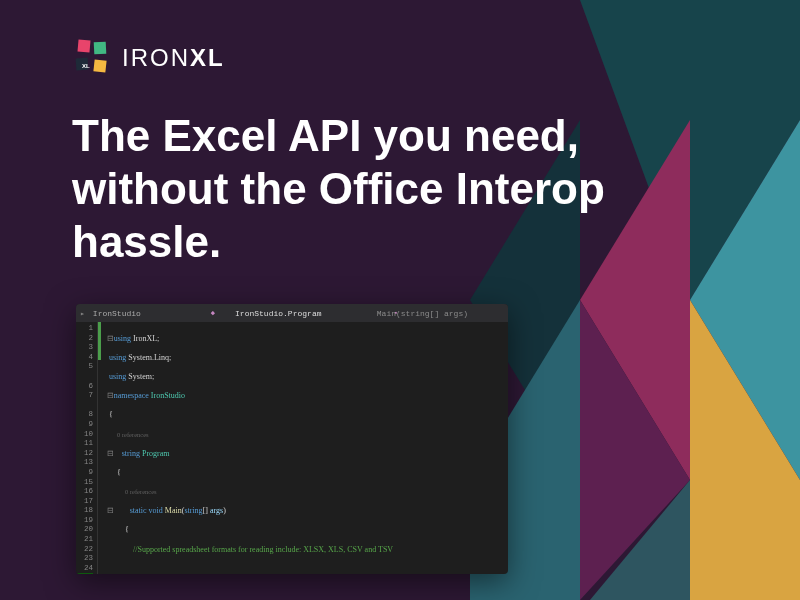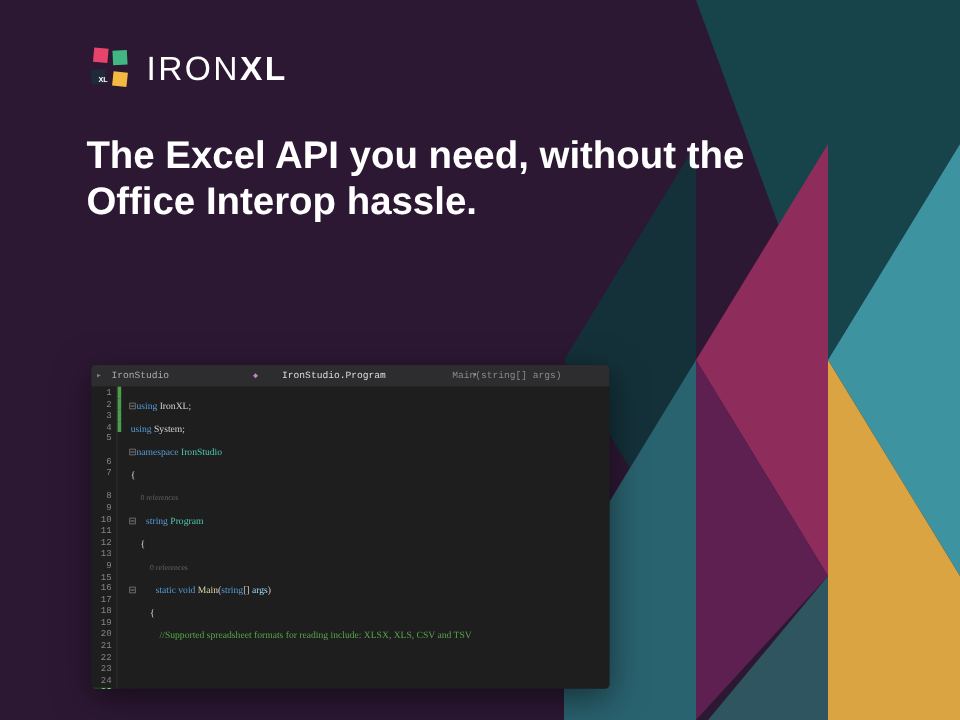--- a/index.html
+++ b/index.html
@@ -24,30 +24,30 @@
   align-items: center;
   gap: 10px;
   z-index: 2;
 }
 .logo-mark {
   width: 40px; height: 40px;
   position: relative;
 }
 .logo-text {
   color: #fff;
-  font-size: 28px;
+  font-size: 24px;
   font-weight: 300;
   letter-spacing: 2px;
 }
 .logo-text b { font-weight: 700; }
 .headline {
   position: absolute;
   top: 110px; left: 72px;
   color: #fff;
-  font-size: 32px;
+  font-size: 44px;
   font-weight: 800;
   line-height: 1.2;
   z-index: 2;
   max-width: 600px;
 }
 .code-window {
   position: absolute;
   top: 304px;
   left: 76px;
   width: 432px;
@@ -208,20 +208,21 @@
         <div></div>
         <div></div>
         <div></div>
         <div></div>
         <div></div>
         <div></div>
         <div></div>
     </div>
     <div class="code">
 <div><span class="fold">⊟</span><span class="kw">using</span> IronXL;</div>
+<div> <span class="kw">using</span> System.Linq;</div>
 <div> <span class="kw">using</span> System;</div>
 <div><span class="fold">⊟</span><span class="kw">namespace</span> <span class="cls">IronStudio</span></div>
 <div> {</div>
 <div>     <span class="hint">0 references</span></div>
 <div><span class="fold">⊟</span>    <span class="kw">string</span> <span class="cls">Program</span></div>
 <div>     {</div>
 <div>         <span class="hint">0 references</span></div>
 <div><span class="fold">⊟</span>        <span class="kw">static</span> <span class="kw">void</span> <span class="mth">Main</span>(<span class="kw">string</span>[] <span class="var">args</span>)</div>
 <div>         {</div>
 <div>             <span class="cmt">//Supported spreadsheet formats for reading include: XLSX, XLS, CSV and TSV</span></div>

